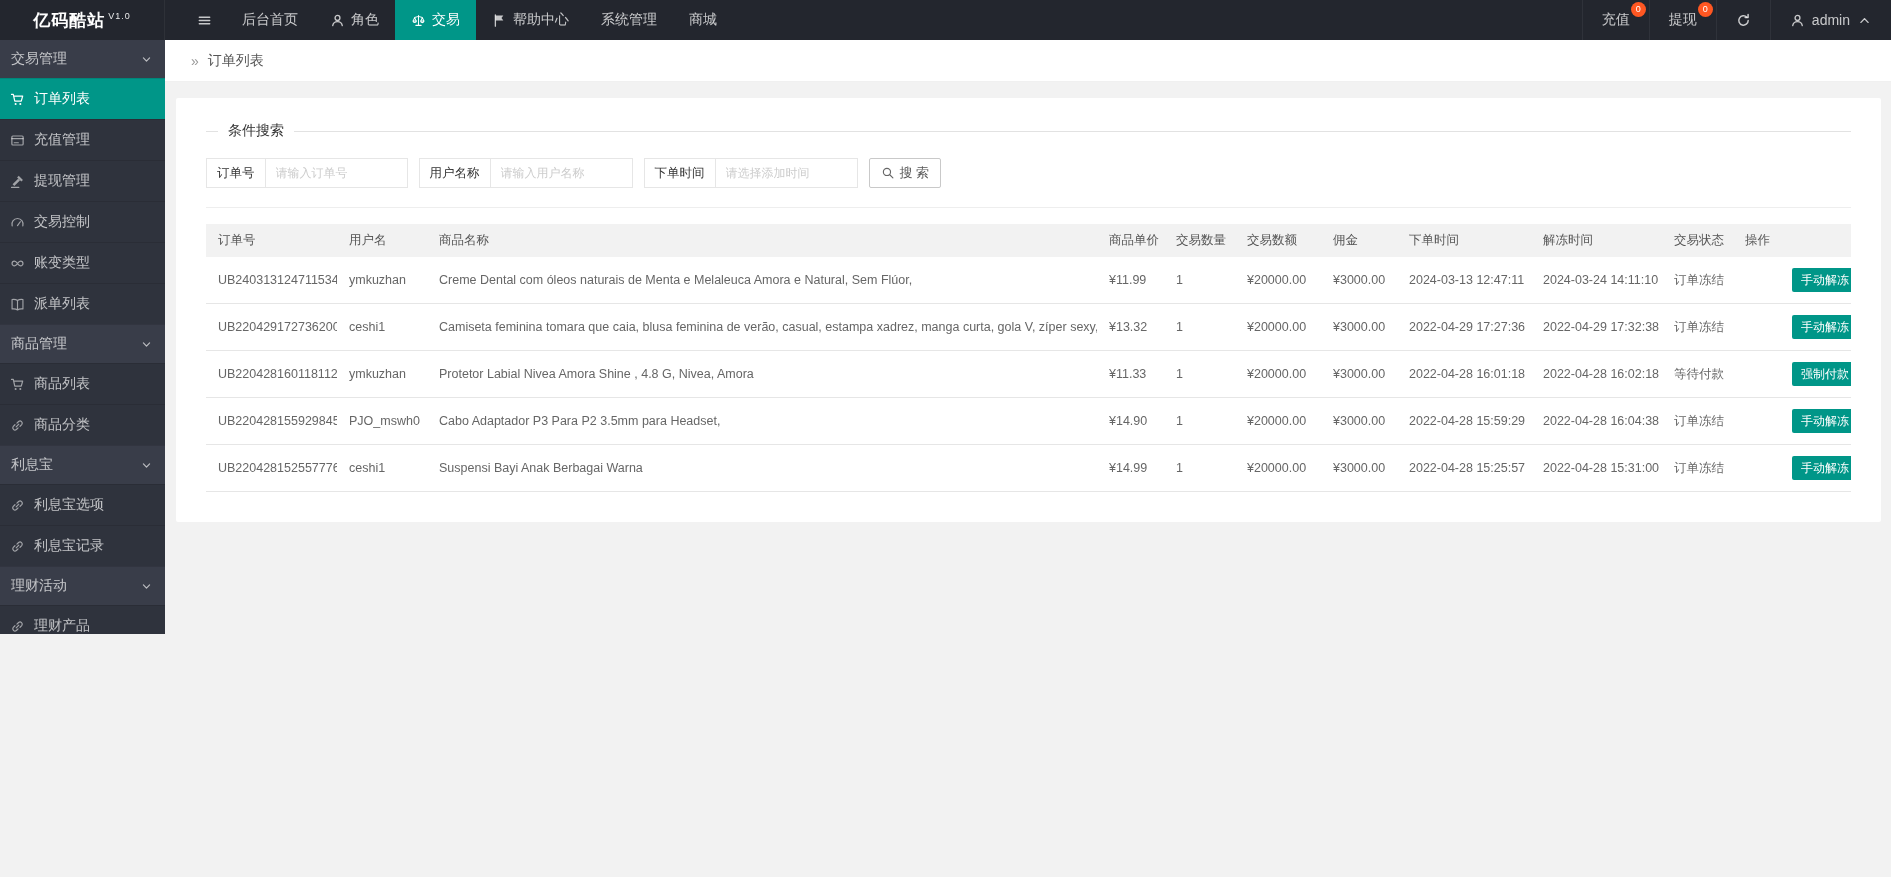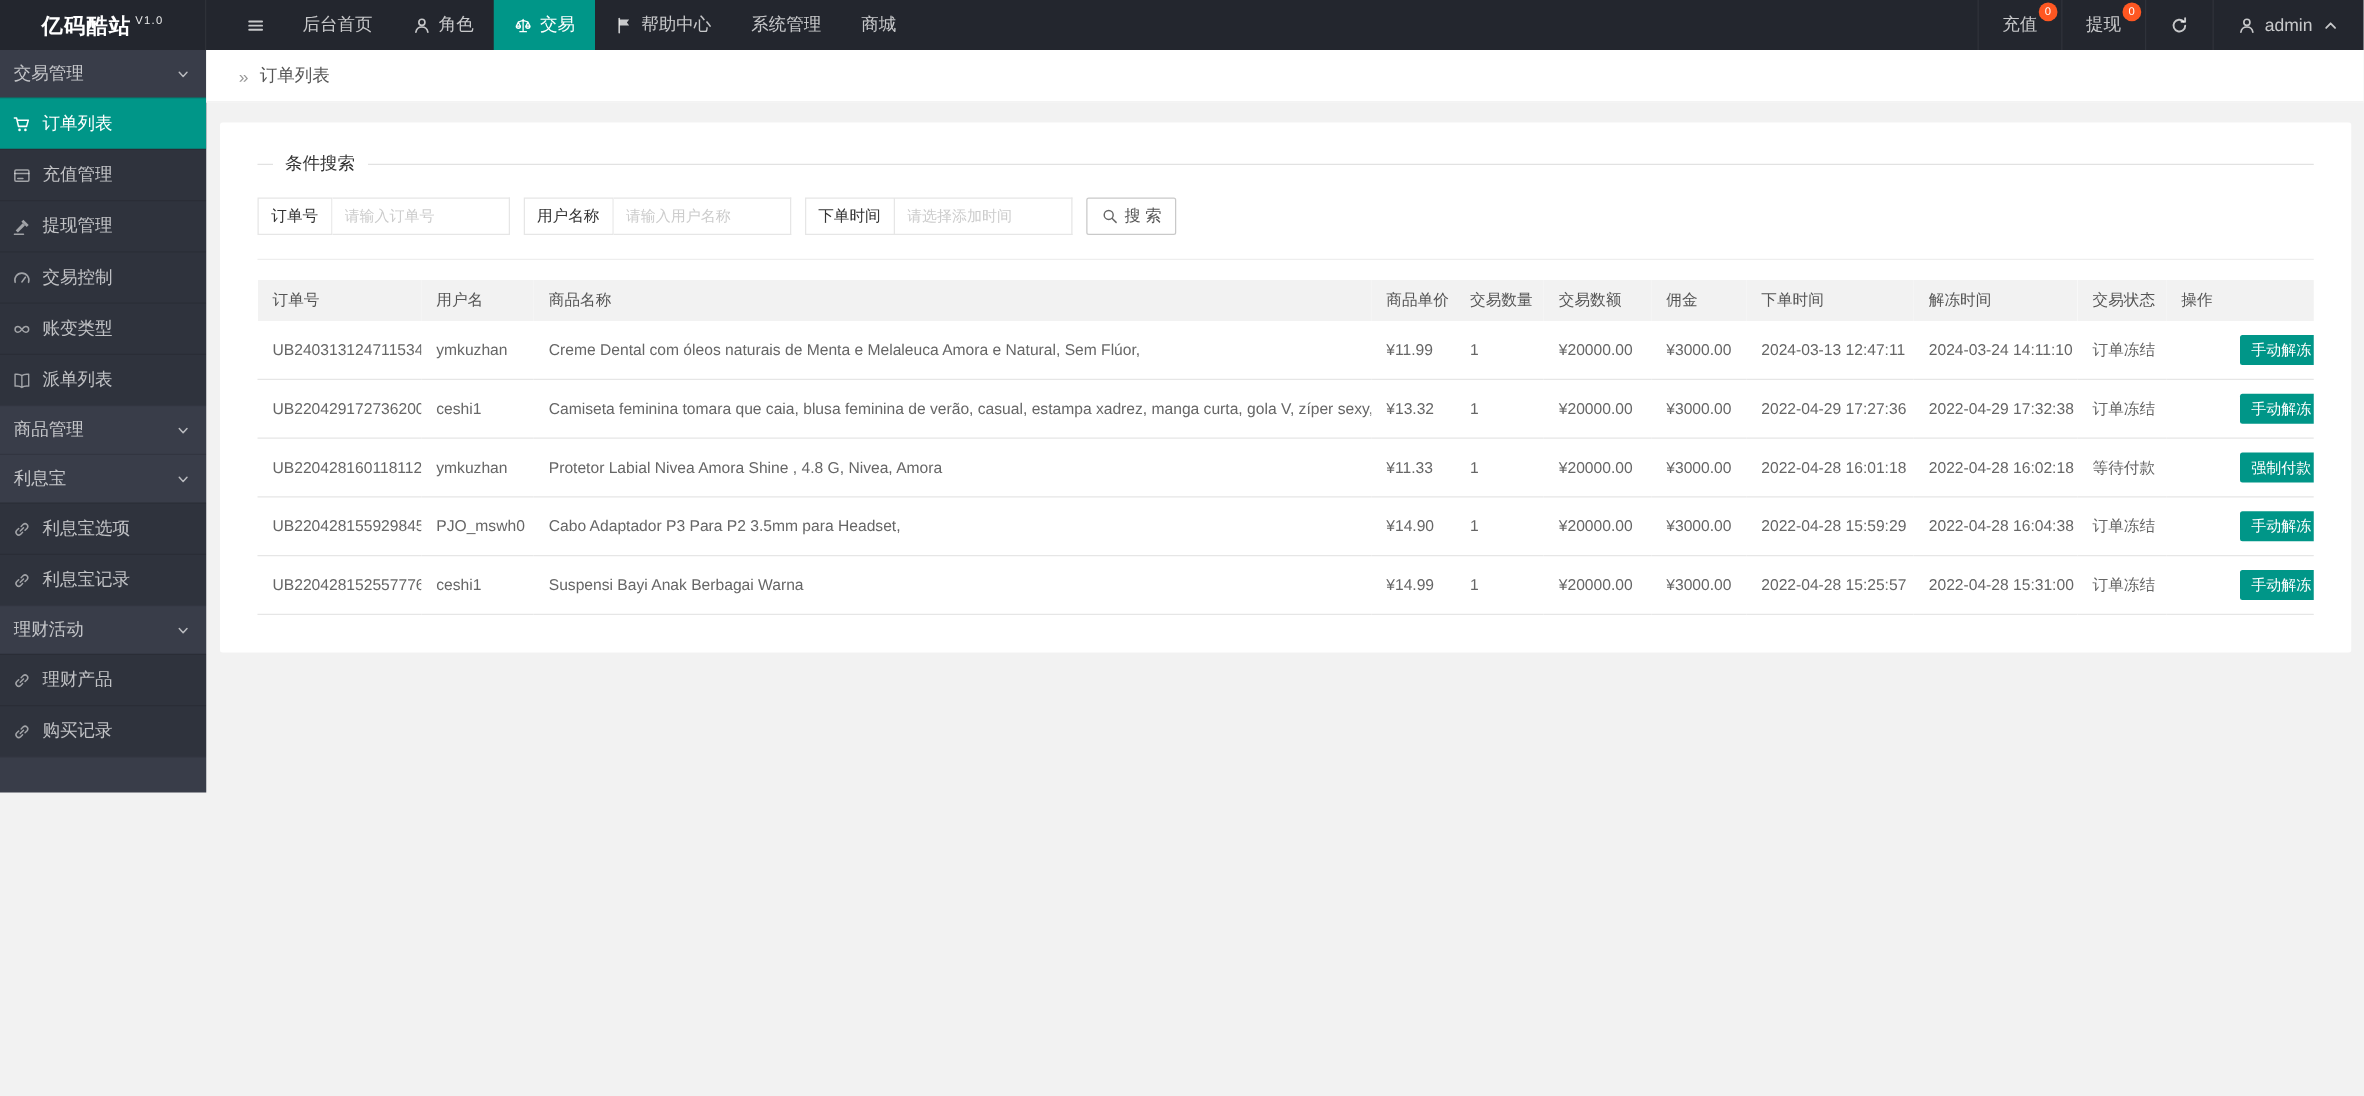--- a/index.html
+++ b/index.html
@@ -244,20 +244,41 @@
       </div>
       <div class="side-group">
         <div class="side-header">
           <span class="cap">商品管理</span>
           <span class="i">
             <svg viewBox="0 0 16 16" fill="none" stroke="currentColor" stroke-width="1.5" stroke-linecap="round" stroke-linejoin="round">
               <path d="M4.2 6l3.8 4 3.8-4"></path>
             </svg>
           </span>
         </div>
+        <div class="side-items">
+          <div class="side-item">
+            <span class="i">
+              <svg viewBox="0 0 16 16" fill="none" stroke="currentColor" stroke-width="1.3" stroke-linecap="round" stroke-linejoin="round">
+                <path d="M1.6 2.6h1.9l1.6 7.1h6.9l1.5-5.3H4.4"></path>
+                <circle cx="6" cy="12.7" r="1.1" fill="currentColor" stroke="none"></circle>
+                <circle cx="11" cy="12.7" r="1.1" fill="currentColor" stroke="none"></circle>
+              </svg>
+            </span>
+            <span>商品列表</span>
+          </div>
+          <div class="side-item">
+            <span class="i">
+              <svg viewBox="0 0 16 16" fill="none" stroke="currentColor" stroke-width="1.3" stroke-linecap="round" stroke-linejoin="round">
+                <path d="M6.6 9.4l2.8-2.8"></path>
+                <path d="M5.3 7.2L3.5 9a2.35 2.35 0 003.3 3.3l1.8-1.8M10.7 8.8l1.8-1.8a2.35 2.35 0 00-3.3-3.3L7.4 5.5"></path>
+              </svg>
+            </span>
+            <span>商品分类</span>
+          </div>
+        </div>
       </div>
       <div class="side-group">
         <div class="side-header">
           <span class="cap">利息宝</span>
           <span class="i">
             <svg viewBox="0 0 16 16" fill="none" stroke="currentColor" stroke-width="1.5" stroke-linecap="round" stroke-linejoin="round">
               <path d="M4.2 6l3.8 4 3.8-4"></path>
             </svg>
           </span>
         </div>

